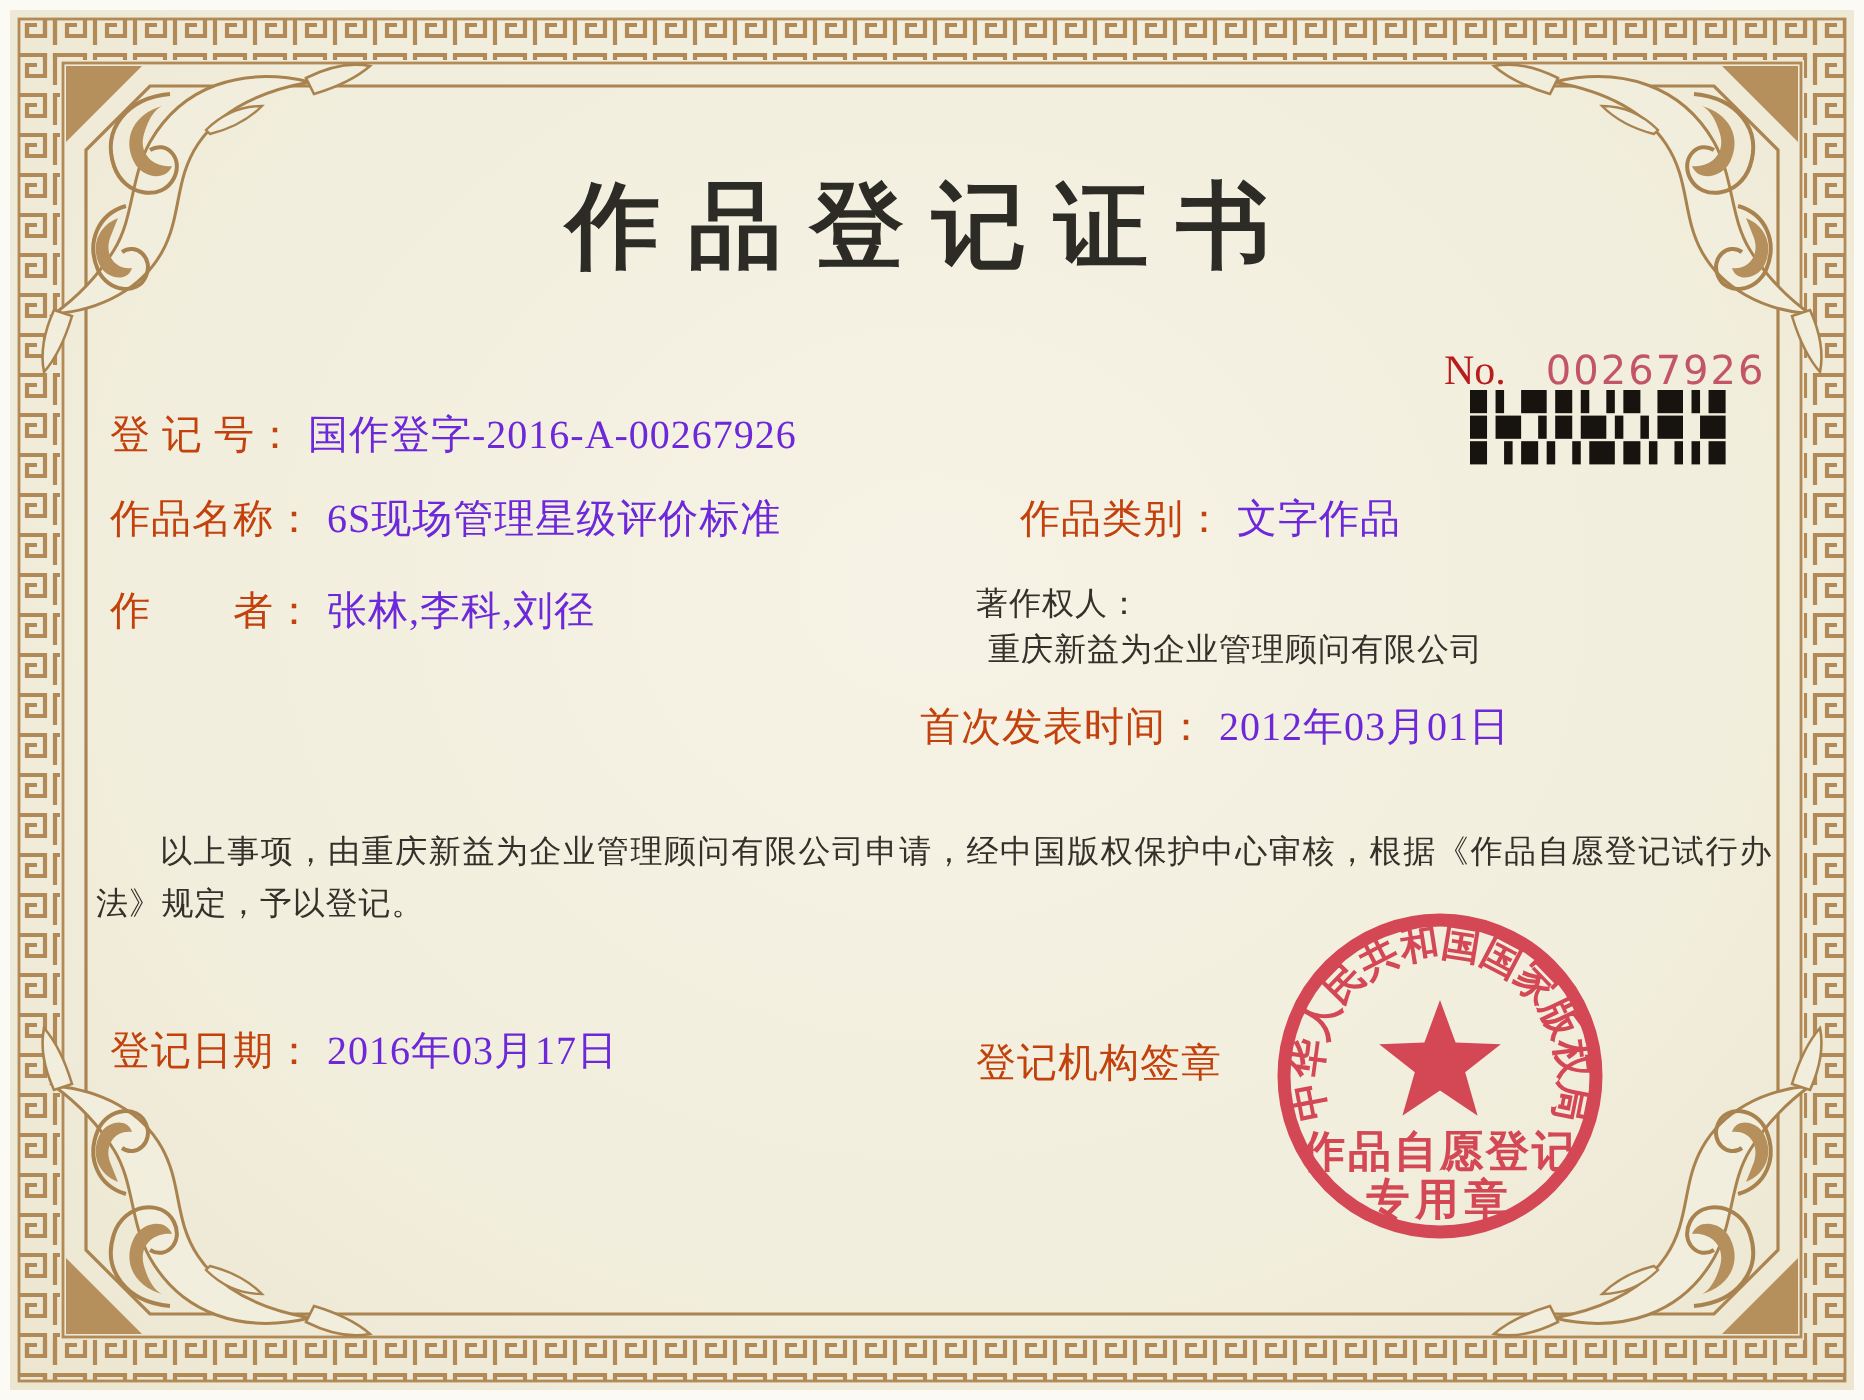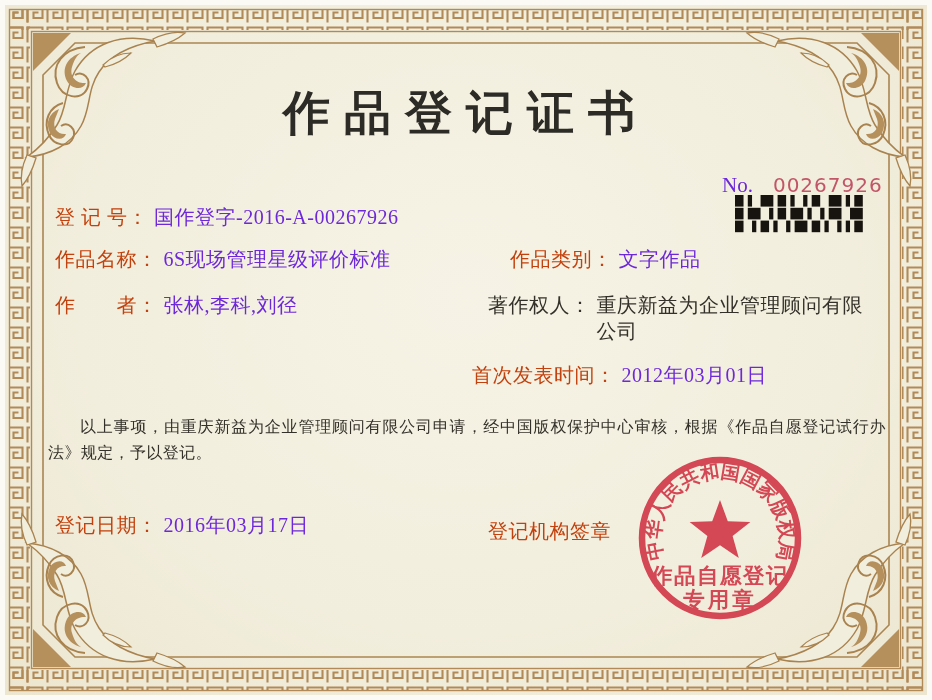--- a/index.html
+++ b/index.html
@@ -12,28 +12,28 @@
     position:absolute;left:5px;top:5px;width:922px;height:690px;
     background:radial-gradient(ellipse at 50% 42%, #f6f3e6 0%, #f2eedd 60%, #ece6d0 100%);
   }
   #frame{position:absolute;left:5px;top:5px;}
   .content{position:absolute;left:0;top:0;width:932px;height:661px;color:#34312a;padding-left:20px;}
   .title{
     position:absolute;left:0;top:82px;width:932px;text-align:center;
     font-size:47px;font-weight:bold;letter-spacing:14px;color:#2d2b26;
   }
   .serial{position:absolute;left:722px;top:173px;font-size:21px;white-space:nowrap;}
-  .serial .no{color:#6d28d9;}
+  .serial .no{color:#b91c1c;}
   .serial .num{color:#c25568;font-family:"DejaVu Sans","Liberation Sans",sans-serif;font-size:20px;letter-spacing:1px;margin-left:20px;}
   .barcode{position:absolute;left:735px;top:195px;width:128px;height:38px;}
   .barcode svg rect{fill:#17130e;}
   .row{position:absolute;font-size:20px;white-space:nowrap;letter-spacing:0.5px;}
   .row .lab{color:#c2410c;}
   .row .val{color:#6d28d9;margin-left:6px;}
-  .owner-row{position:absolute;left:488px;top:292px;display:flex;font-size:20px;letter-spacing:0.5px;}
+  .owner-row{position:absolute;left:488px;top:292px;display:flex;font-size:16px;letter-spacing:0.5px;flex-direction:column;}
   .owner-row .lab{flex:none;white-space:nowrap;}
   .owner-row .val{width:280px;margin-left:6px;line-height:26px;}
   .statement{
     position:absolute;left:48px;top:414px;width:838px;
     font-size:16px;line-height:26px;text-indent:2em;text-align:justify;
     letter-spacing:0.4px;color:#34312a;
   }
   .seal{position:absolute;left:634px;top:452px;width:172px;height:172px;opacity:0.93;}
   .seal text{fill:#d23b4b;font-weight:bold;font-family:"Liberation Serif","DejaVu Serif",serif;}
 </style>
@@ -130,21 +130,21 @@
   <div class="row" style="left:55px;top:292px;">
     <span class="lab">作　　者：</span><span class="val">张林,李科,刘径</span>
   </div>
 
   <div class="owner-row">
     <span class="lab">著作权人：</span>
       <span class="val">重庆新益为企业管理顾问有限公司</span>
   </div>
 
 
-  <div class="row" style="left:472px;top:350px;margin-top:12px;">
+  <div class="row" style="left:460px;top:350px;">
     <span class="lab">首次发表时间：</span><span class="val">2012年03月01日</span>
   </div>
 
   <div class="statement">以上事项，由重庆新益为企业管理顾问有限公司申请，经中国版权保护中心审核，根据《作品自愿登记试行办法》规定，予以登记。</div>
 
   <div class="row" style="left:55px;top:512px;">
     <span class="lab">登记日期：</span><span class="val">2016年03月17日</span>
   </div>
 
   <div class="row" style="left:488px;top:518px;">

